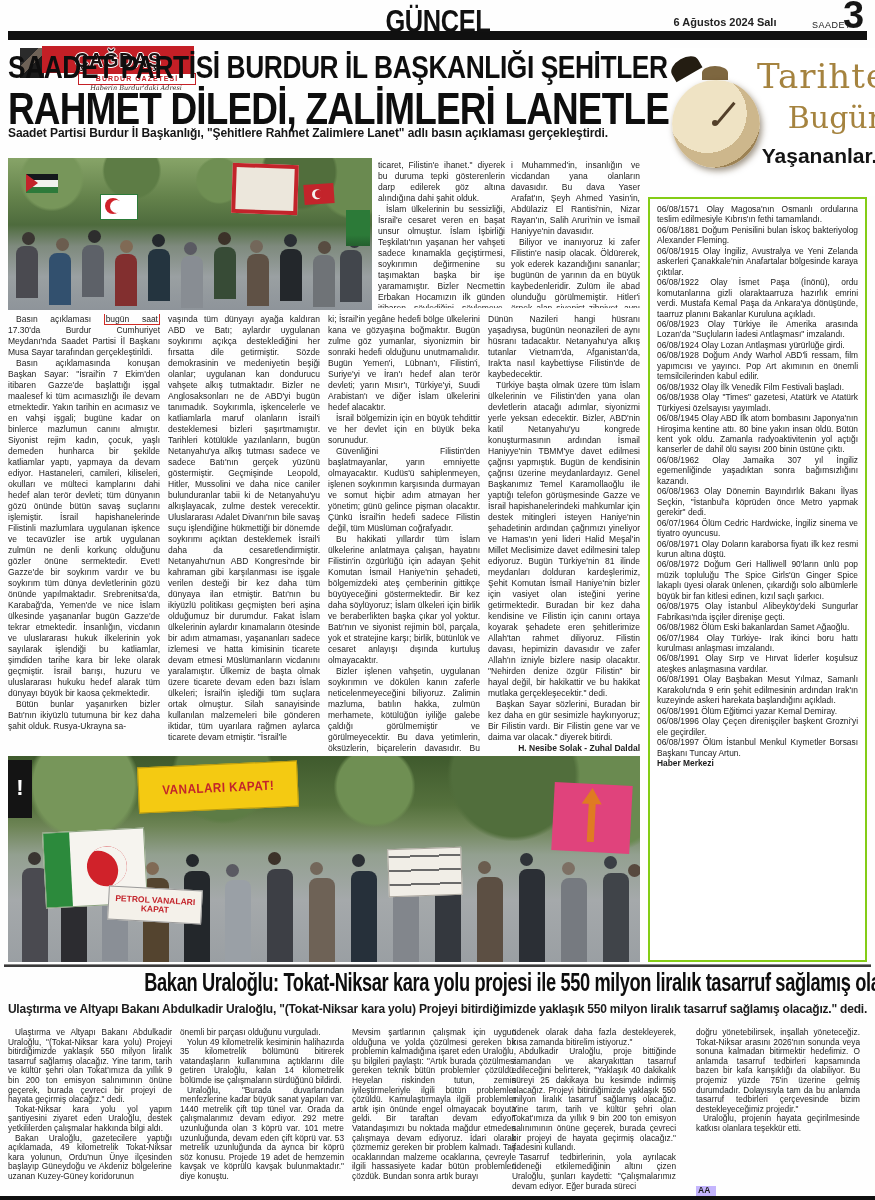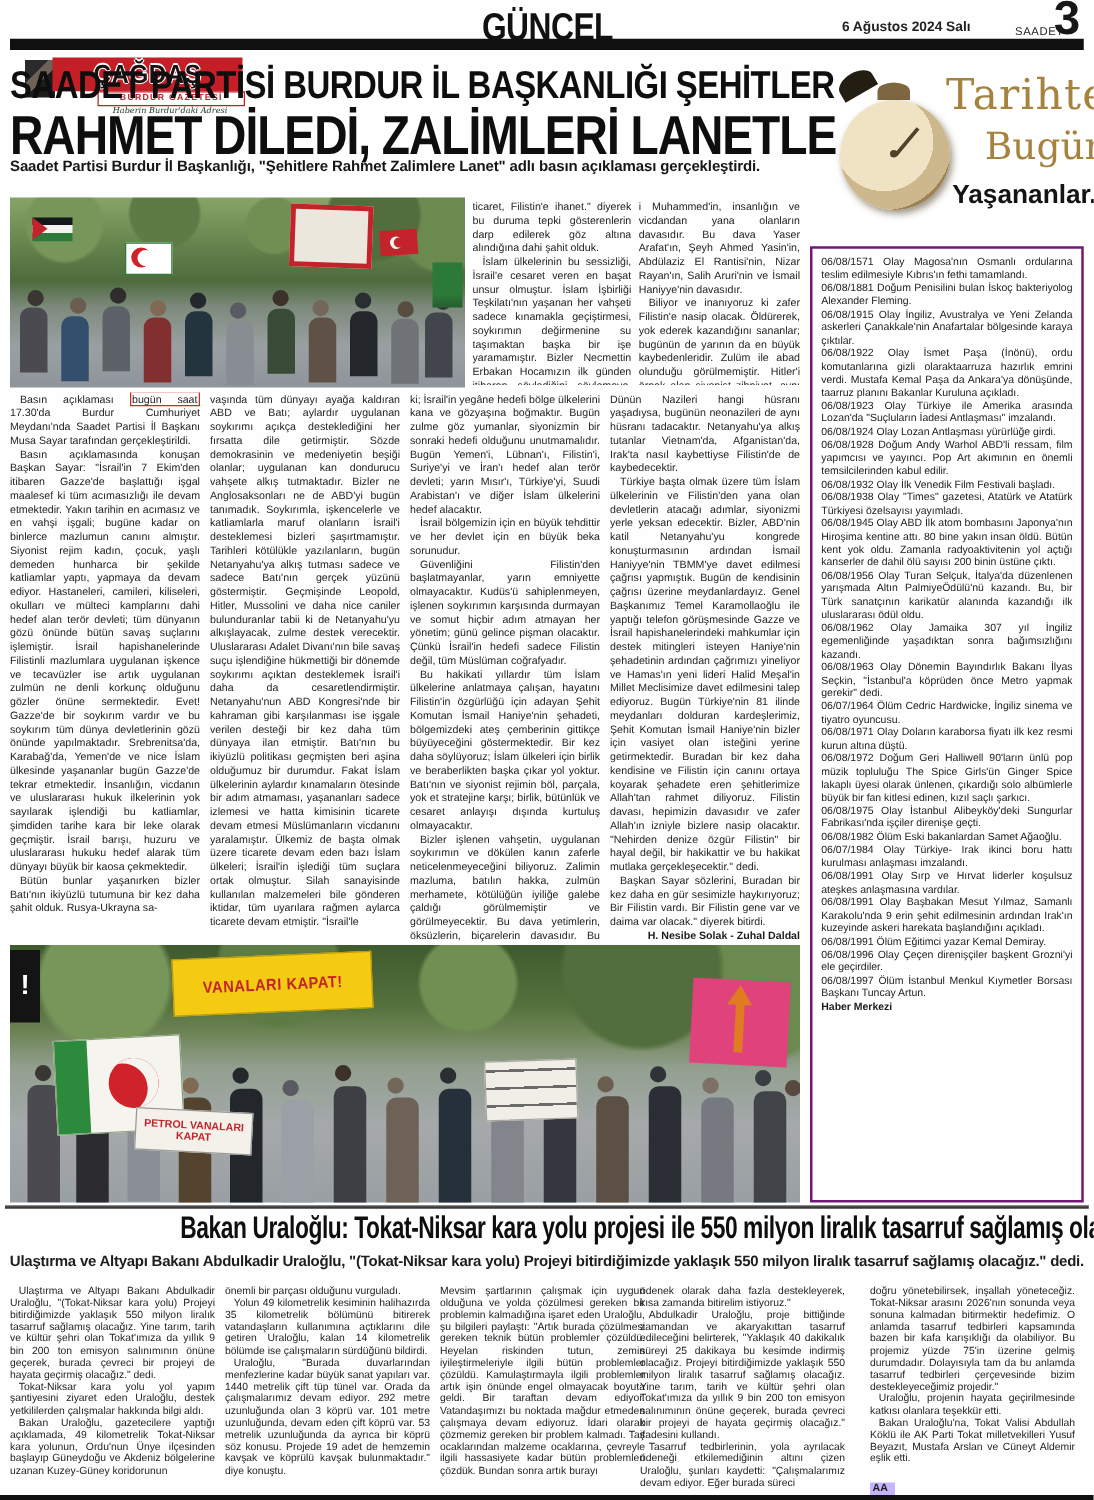--- a/index.html
+++ b/index.html
@@ -124,21 +124,21 @@
   .clock-face:after{content:"";position:absolute;left:43px;top:16px;width:2.5px;height:28px;background:#53402a;
       transform:rotate(40deg);transform-origin:50% 100%;}
   .clock-crown{position:absolute;left:38px;top:16px;width:26px;height:14px;border-radius:50% 50% 0 0;
       background:#7e6740;}
   .clock-bell{position:absolute;left:6px;top:8px;width:30px;height:18px;border-radius:50% 50% 0 0;background:#241d12;transform:rotate(-30deg);}
   .tarihte-t1{position:absolute;right:4px;top:8px;font-family:"DejaVu Serif",serif;
       font-size:34px;color:#a5833f;letter-spacing:1px;}
   .tarihte-t2{position:absolute;right:4px;top:52px;font-family:"DejaVu Serif",serif;
       font-size:30px;color:#a5833f;}
   .tarihte-t3{position:absolute;right:2px;top:96px;font-size:21px;font-weight:bold;color:#141414;}
-  .sidebar-box{left:648px;top:197px;width:219px;height:765px;border:2px solid #701a75;background:#fff;
+  .sidebar-box{left:648px;top:197px;width:219px;height:765px;border:2px solid #84cc16;background:#fff;
       padding:5px 7px;box-sizing:border-box;overflow:hidden;}
   .sidebar-box p{margin:0;font-size:8.4px;line-height:10.45px;text-align:justify;color:#1b1b1b;}
   .sidebar-foot{font-weight:bold;font-size:8.6px;margin-top:1px;}
 
   
   .divider{left:4px;top:964px;width:867px;height:2px;background:#3a3a3a;border-top:1px solid #888;}
   .bot-hl{left:0;top:968px;width:875px;text-align:center;white-space:nowrap;}
   .bot-hl span{display:inline-block;transform:scaleX(.73);transform-origin:50% 50%;
       font-size:25px;font-weight:bold;letter-spacing:-.5px;color:#0e0e0e;}
   .bot-sub{left:0;top:1002px;width:875px;text-align:center;font-size:12px;font-weight:bold;
@@ -256,21 +256,20 @@
       <p>06/08/1571 Olay Magosa'nın Osmanlı ordularına teslim edilmesiyle Kıbrıs'ın fethi tamamlandı.</p>
       <p>06/08/1881 Doğum Penisilini bulan İskoç bakteriyolog Alexander Fleming.</p>
       <p>06/08/1915 Olay İngiliz, Avustralya ve Yeni Zelanda askerleri Çanakkale'nin Anafartalar bölgesinde karaya çıktılar.</p>
       <p>06/08/1922 Olay İsmet Paşa (İnönü), ordu komutanlarına gizli olaraktaarruza hazırlık emrini verdi. Mustafa Kemal Paşa da Ankara'ya dönüşünde, taarruz planını Bakanlar Kuruluna açıkladı.</p>
       <p>06/08/1923 Olay Türkiye ile Amerika arasında Lozan'da "Suçluların İadesi Antlaşması" imzalandı.</p>
       <p>06/08/1924 Olay Lozan Antlaşması yürürlüğe girdi.</p>
       <p>06/08/1928 Doğum Andy Warhol ABD'li ressam, film yapımcısı ve yayıncı. Pop Art akımının en önemli temsilcilerinden kabul edilir.</p>
       <p>06/08/1932 Olay İlk Venedik Film Festivali başladı.</p>
       <p>06/08/1938 Olay "Times" gazetesi, Atatürk ve Atatürk Türkiyesi özelsayısı yayımladı.</p>
       <p>06/08/1945 Olay ABD İlk atom bombasını Japonya'nın Hiroşima kentine attı. 80 bine yakın insan öldü. Bütün kent yok oldu. Zamanla radyoaktivitenin yol açtığı kanserler de dahil ölü sayısı 200 binin üstüne çıktı.</p>
-      <p>06/08/1956 Olay Turan Selçuk, İtalya'da düzenlenen yarışmada Altın PalmiyeÖdülü'nü kazandı. Bu, bir Türk sanatçının karikatür alanında kazandığı ilk uluslararası ödül oldu.</p>
       <p>06/08/1962 Olay Jamaika 307 yıl İngiliz egemenliğinde yaşadıktan sonra bağımsızlığını kazandı.</p>
       <p>06/08/1963 Olay Dönemin Bayındırlık Bakanı İlyas Seçkin, "İstanbul'a köprüden önce Metro yapmak gerekir" dedi.</p>
       <p>06/07/1964 Ölüm Cedric Hardwicke, İngiliz sinema ve tiyatro oyuncusu.</p>
       <p>06/08/1971 Olay Doların karaborsa fiyatı ilk kez resmi kurun altına düştü.</p>
       <p>06/08/1972 Doğum Geri Halliwell 90'ların ünlü pop müzik topluluğu The Spice Girls'ün Ginger Spice lakaplı üyesi olarak ünlenen, çıkardığı solo albümlerle büyük bir fan kitlesi edinen, kızıl saçlı şarkıcı.</p>
       <p>06/08/1975 Olay İstanbul Alibeyköy'deki Sungurlar Fabrikası'nda işçiler direnişe geçti.</p>
       <p>06/08/1982 Ölüm Eski bakanlardan Samet Ağaoğlu.</p>
       <p>06/07/1984 Olay Türkiye- Irak ikinci boru hattı kurulması anlaşması imzalandı.</p>
       <p>06/08/1991 Olay Sırp ve Hırvat liderler koşulsuz ateşkes anlaşmasına vardılar.</p>
       <p>06/08/1991 Olay Başbakan Mesut Yılmaz, Samanlı Karakolu'nda 9 erin şehit edilmesinin ardından Irak'ın kuzeyinde askeri harekata başlandığını açıkladı.</p>
@@ -303,18 +302,17 @@
   </div>
 <div class="bcol cont" style="left:512px;">
     <p>ödenek olarak daha fazla destekleyerek, kısa zamanda bitirelim istiyoruz."</p>
     <p>Abdulkadir Uraloğlu, proje bittiğinde zamandan ve akaryakıttan tasarruf edileceğini belirterek, "Yaklaşık 40 dakikalık süreyi 25 dakikaya bu kesimde indirmiş olacağız. Projeyi bitirdiğimizde yaklaşık 550 milyon liralık tasarruf sağlamış olacağız. Yine tarım, tarih ve kültür şehri olan Tokat'ımıza da yıllık 9 bin 200 ton emisyon salınımının önüne geçerek, burada çevreci bir projeyi de hayata geçirmiş olacağız." ifadesini kullandı.</p>
     <p>Tasarruf tedbirlerinin, yola ayrılacak ödeneği etkilemediğinin altını çizen Uraloğlu, şunları kaydetti: "Çalışmalarımız devam ediyor. Eğer burada süreci</p>
   </div>
 <div class="bcol cont" style="left:696px;">
   <div>
       <p>doğru yönetebilirsek, inşallah yöneteceğiz. Tokat-Niksar arasını 2026'nın sonunda veya sonuna kalmadan bitirmektir hedefimiz. O anlamda tasarruf tedbirleri kapsamında bazen bir kafa karışıklığı da olabiliyor. Bu projemiz yüzde 75'in üzerine gelmiş durumdadır. Dolayısıyla tam da bu anlamda tasarruf tedbirleri çerçevesinde bizim destekleyeceğimiz projedir."</p>
       <p>Uraloğlu, projenin hayata geçirilmesinde katkısı olanlara teşekkür etti.</p>
-      <p>Bakan Uraloğlu'na, Tokat Valisi Abdullah Köklü ile AK Parti Tokat milletvekilleri Yusuf Beyazıt, Mustafa Arslan ve Cüneyt Aldemir eşlik etti.</p>
     </div>
   <div class="aa-overlay">AA</div>
 </div>
 
 <div class="abs bottom-bar"></div>
 
 </body></html>

